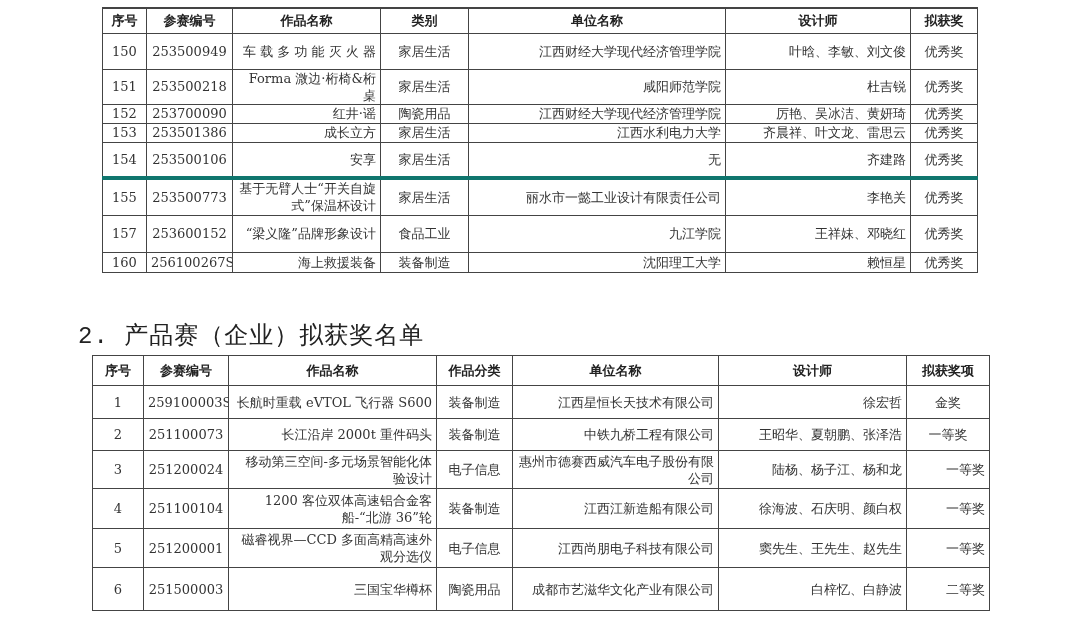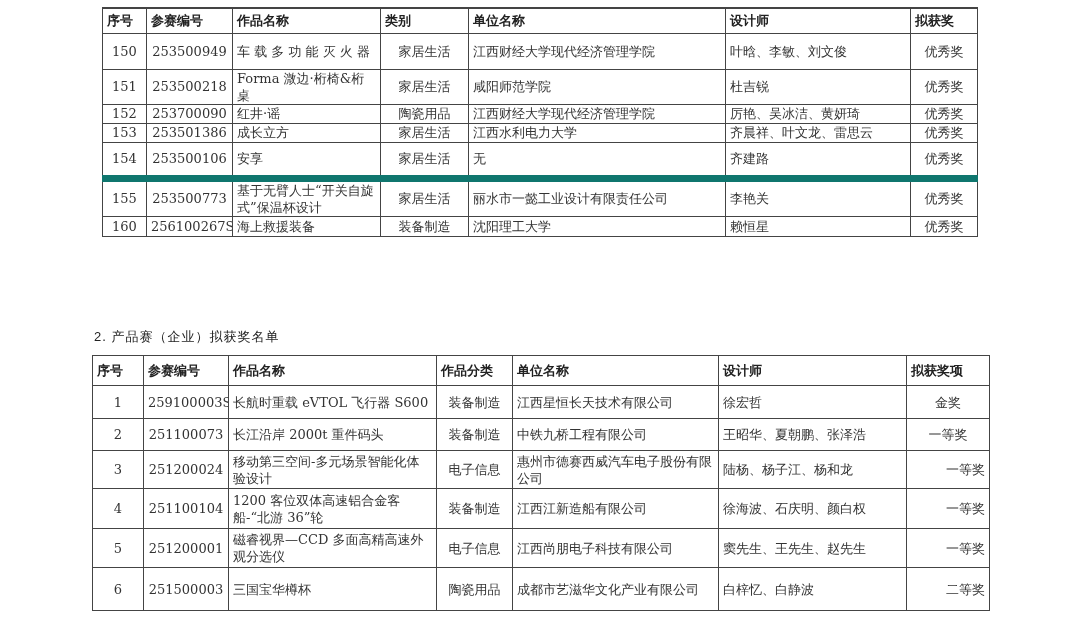--- a/index.html
+++ b/index.html
@@ -5,30 +5,30 @@
   html, body { margin: 0; padding: 0; }
   body {
     width: 1080px; height: 617px; background: #ffffff; position: relative; overflow: hidden;
     font-family: "DejaVu Serif", "Liberation Serif", serif; color: #222;
   }
   table { border-collapse: collapse; position: absolute; table-layout: fixed; }
   td, th {
     border: 1px solid #444; padding: 0 4px; font-size: 13px; line-height: 17px;
     vertical-align: middle; overflow: hidden; color: #333; font-weight: normal;
   }
-  th { font-family: "DejaVu Sans", "Liberation Sans", sans-serif; font-weight: bold; color: #222; text-align: left; font-size: 13px; margin-top: 37px; }
+  th { font-family: "DejaVu Sans", "Liberation Sans", sans-serif; font-weight: bold; color: #222; text-align: center; font-size: 13px; margin-top: 37px; }
   .c { text-align: center; }
-  .l { text-align: left; }
+  .l { text-align: right; }
   .r { text-align: right; }
   #t1 { left: 102px; top: 7px; width: 875px; border-top: 2px solid #444; }
   #t2 { left: 92px; top: 355px; width: 897px; }
   #t2 td, #t2 th { font-size: 13px; }
   .heading {
-    position: absolute; left: 94px; top: 324px; font-size: 13px; line-height: 26px;
-    font-family: Liberation Sans, sans-serif; color: #222; letter-spacing: 1px;
+    position: absolute; left: 78px; top: 324px; font-size: 24px; line-height: 26px;
+    font-family: Liberation Mono, monospace; color: #222; letter-spacing: 1px;
   }
 </style>
 </head>
 <body>
 
 <table id="t1">
   <colgroup>
     <col style="width:44px">
       <col style="width:86px">
       <col style="width:148px">
@@ -87,27 +87,36 @@
     </tr>
     <tr style="height:36px">
       <td class="c">154</td>
       <td class="c">253500106</td>
       <td class="l">安享</td>
       <td class="c">家居生活</td>
       <td class="l">无</td>
       <td class="l">齐建路</td>
       <td class="c">优秀奖</td>
     </tr>
-    <tr style="height:37px; border-top:7px solid #0f766e">
+    <tr style="height:37px; border-top:4px solid #0f766e">
       <td class="c">155</td>
       <td class="c">253500773</td>
       <td class="l">基于无臂人士“开关自旋式”保温杯设计</td>
       <td class="c">家居生活</td>
       <td class="l">丽水市一懿工业设计有限责任公司</td>
       <td class="l">李艳关</td>
+      <td class="c">优秀奖</td>
+    </tr>
+    <tr style="height:37px">
+      <td class="c">157</td>
+      <td class="c">253600152</td>
+      <td class="l">“梁义隆”品牌形象设计</td>
+      <td class="c">食品工业</td>
+      <td class="l">九江学院</td>
+      <td class="l">王祥妹、邓晓红</td>
       <td class="c">优秀奖</td>
     </tr>
     <tr style="height:20px">
       <td class="c">160</td>
       <td class="c">256100267S</td>
       <td class="l">海上救援装备</td>
       <td class="c">装备制造</td>
       <td class="l">沈阳理工大学</td>
       <td class="l">赖恒星</td>
       <td class="c">优秀奖</td>

